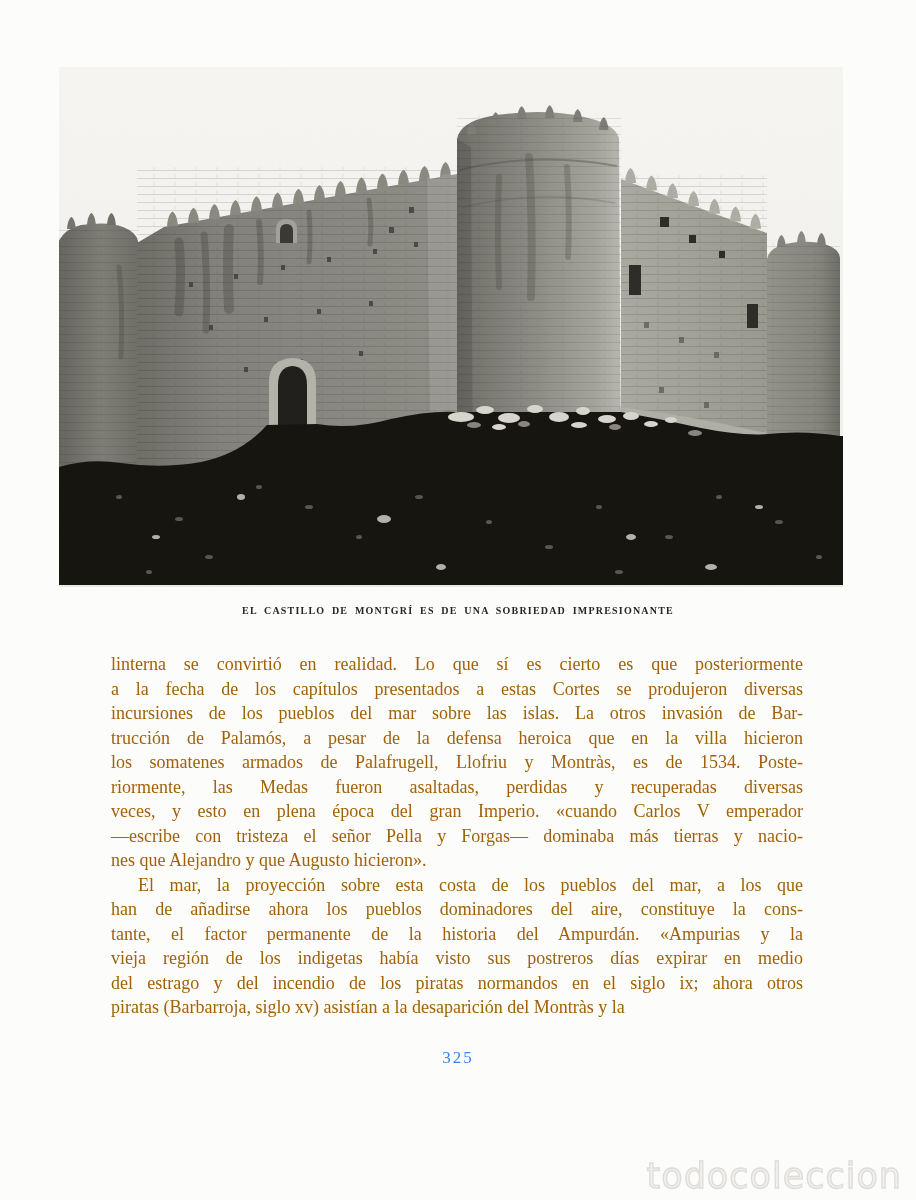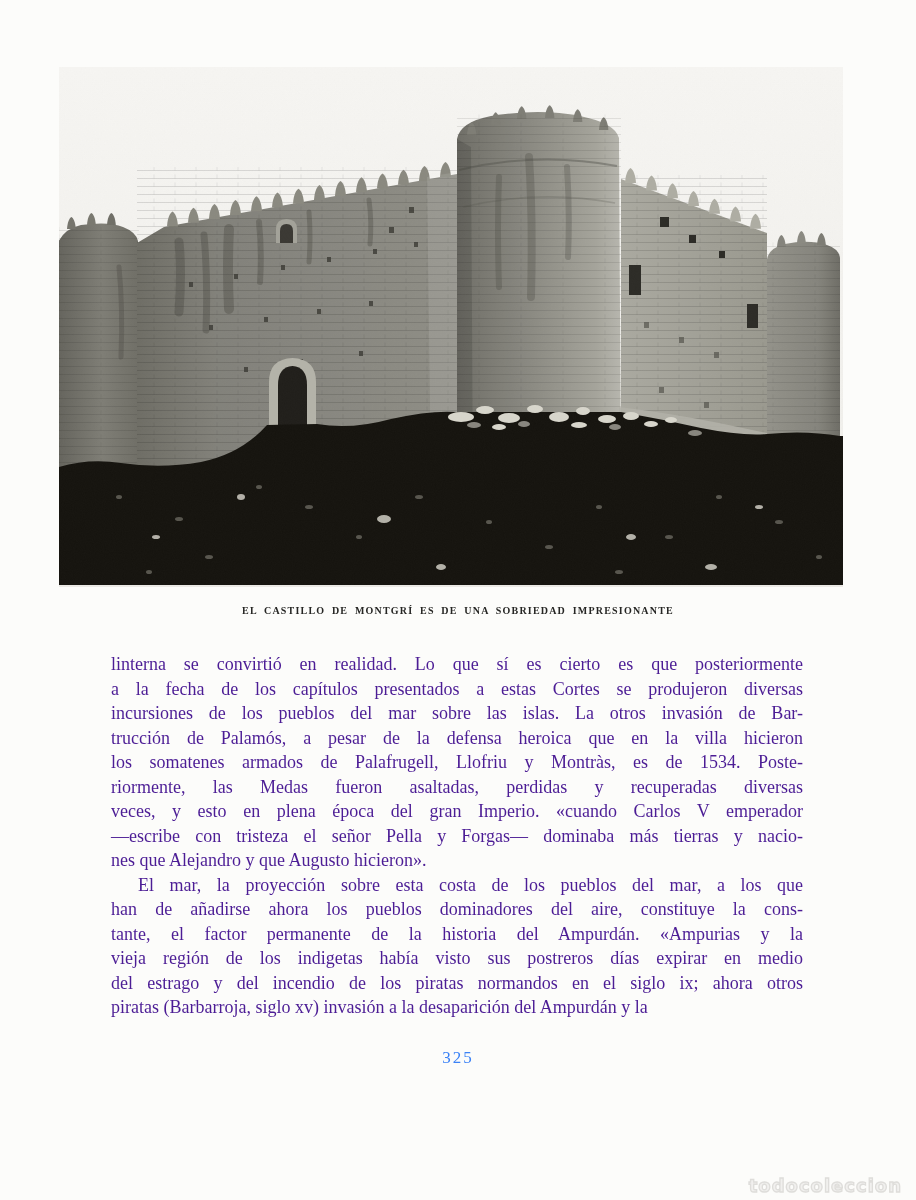--- a/index.html
+++ b/index.html
@@ -15,37 +15,37 @@
   }
   .photo svg{display:block;width:100%;height:100%;}
   .caption{
     position:absolute;left:0;top:593px;width:916px;
     text-align:center;
     font-size:10px;letter-spacing:1.2px;word-spacing:3px;
     color:#262624;font-weight:bold;
   }
   .body-text{
     position:absolute;left:111px;top:640px;width:692px;
-    font-size:18px;line-height:24.5px;color:#4c1d95;
+    font-size:18px;line-height:24.5px;color:#a16207;
   }
   .paragraph{margin:0;}
   .line{
     text-align:justify;text-align-last:justify;
     white-space:normal;height:24.5px;overflow:visible;
   }
   .line.last{text-align-last:left;}
   .line.indent{padding-left:27px;}
   .page-number{
     position:absolute;left:0;top:1036px;width:916px;
     text-align:center;font-size:17px;letter-spacing:2px;color:#3b82f6;
   }
   .watermark{
     position:absolute;right:14px;bottom:4px;
     font-family:"DejaVu Sans","Liberation Sans",sans-serif;
-    font-weight:bold;font-size:18px;letter-spacing:1px;
+    font-weight:normal;font-size:35px;letter-spacing:1px;
     color:#f1f0ee;
     -webkit-text-stroke:1.3px #deddda;
     user-select:none;
   }
 </style>
 </head>
 <body>
 
 <div class="page">
 
@@ -290,21 +290,21 @@
       <div class="line">veces, y esto en plena época del gran Imperio. «cuando Carlos V emperador</div>
       <div class="line">—escribe con tristeza el señor Pella y Forgas— dominaba más tierras y nacio-</div>
       <div class="line last">nes que Alejandro y que Augusto hicieron».</div>
     </div>
     <div class="paragraph">
       <div class="line indent">El mar, la proyección sobre esta costa de los pueblos del mar, a los que</div>
       <div class="line">han de añadirse ahora los pueblos dominadores del aire, constituye la cons-</div>
       <div class="line">tante, el factor permanente de la historia del Ampurdán. «Ampurias y la</div>
       <div class="line">vieja región de los indigetas había visto sus postreros días expirar en medio</div>
       <div class="line">del estrago y del incendio de los piratas normandos en el siglo ix; ahora otros</div>
-      <div class="line last">piratas (Barbarroja, siglo xv) invasión a la desaparición del Ampurdán y la</div>
+      <div class="line last">piratas (Barbarroja, siglo xv) asistían a la desaparición del Montràs y la</div>
     </div>
   </div>
 
   <div class="page-number">325</div>
 
   <div class="watermark">todocoleccion</div>
 
 </div>
 
 </body></html>

